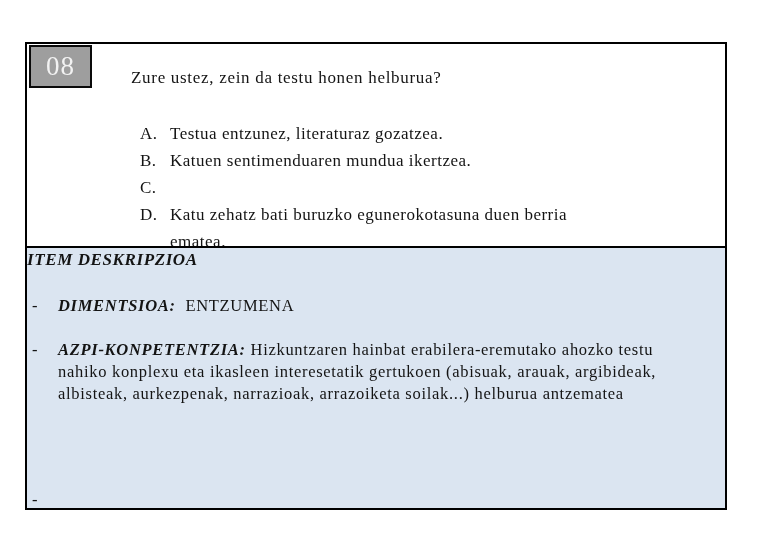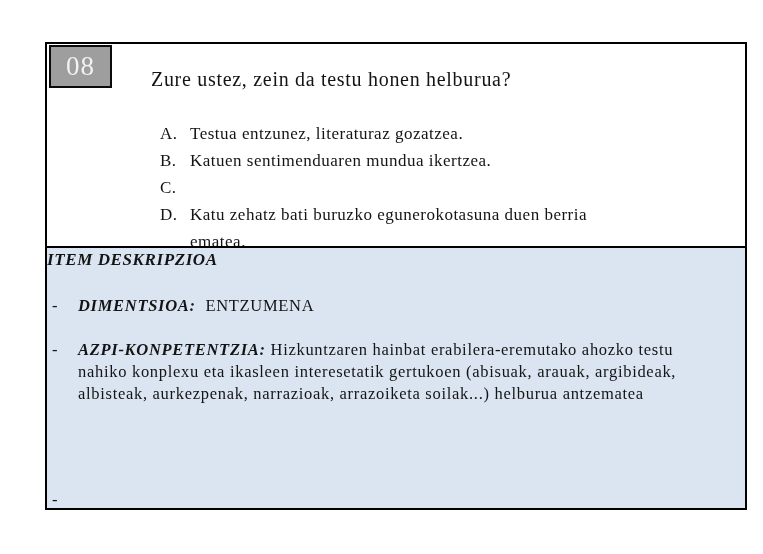--- a/index.html
+++ b/index.html
@@ -11,21 +11,21 @@
     height: 554px;
     position: relative;
     background: #ffffff;
     font-family: "Liberation Serif", "DejaVu Serif", serif;
     color: #141414;
     overflow: hidden;
   }
 
   .item-table {
     position: absolute;
-    left: 45px;
+    left: 25px;
     top: 42px;
     width: 698px;
     height: 464px;
     border: 2px solid #000;
     background: #fff;
   }
 
   
   .question-section {
     position: relative;
@@ -43,21 +43,21 @@
     color: #f2f2f2;
     font-size: 27px;
     line-height: 39px;
     text-align: center;
     letter-spacing: 1px;
   }
   .question-text {
     position: absolute;
     left: 104px;
     top: 24px;
-    font-size: 20px;
+    font-size: 17px;
     letter-spacing: 0.7px;
     white-space: nowrap;
   }
   .options {
     position: absolute;
     left: 113px;
     top: 76px;
   }
   .option-row {
     display: flex;

